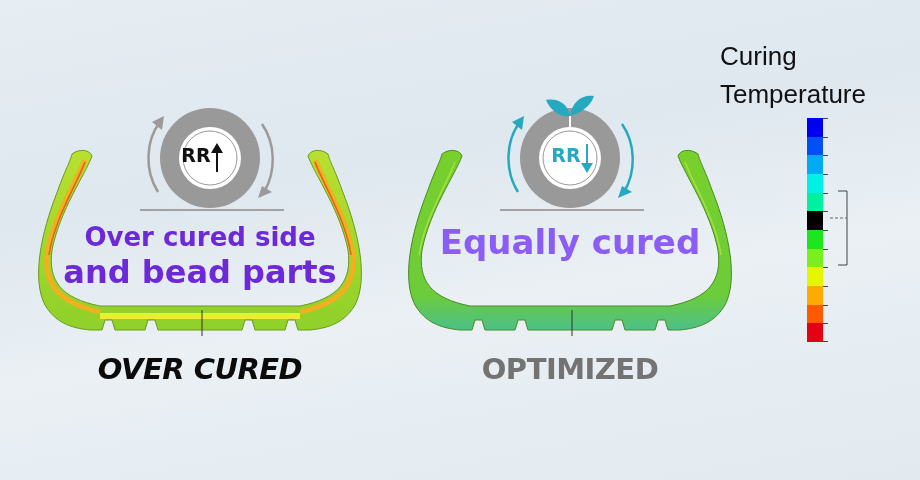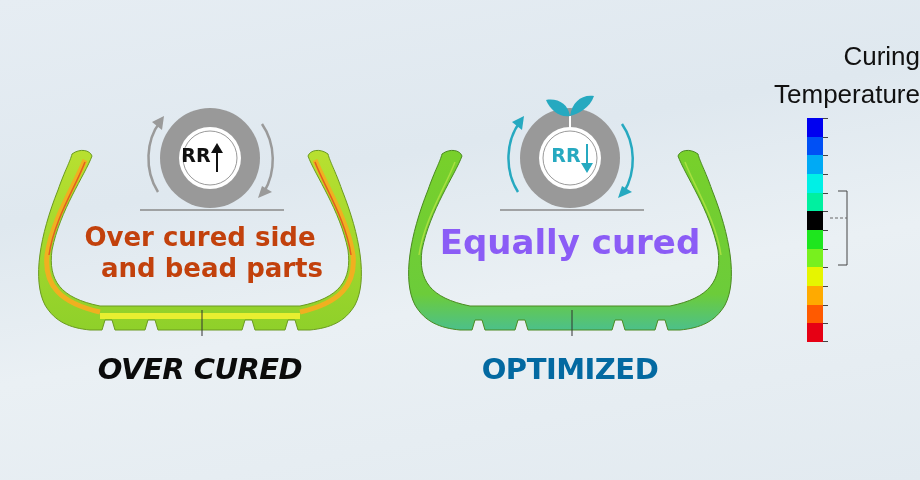--- a/index.html
+++ b/index.html
@@ -1,22 +1,22 @@
 <!DOCTYPE html>
 <html><head>
 <meta charset="utf-8">
 <style>
   html,body{margin:0;padding:0;}
   body{width:920px;height:480px;overflow:hidden;position:relative;
     background:linear-gradient(170deg,#e6edf3 0%,#dfe8ef 35%,#eaf0f4 60%,#e2eaf0 100%);
     font-family:"DejaVu Sans","Liberation Sans",sans-serif;}
   .abs{position:absolute;}
-  .title{font-weight:bold;color:#c2410c;text-align:center;}
+  .title{font-weight:bold;color:#6d28d9;text-align:center;}
   .caption{font-weight:bold;font-size:29px;letter-spacing:-0.5px;text-align:center;}
-  .legend-title{font-family:"Liberation Sans",sans-serif;font-size:26px;line-height:28px;color:#111;text-align:right;}
+  .legend-title{font-family:"Liberation Sans",sans-serif;font-size:26px;line-height:28px;color:#111;text-align:left;}
   .seg{position:absolute;left:0;width:16px;}
   .tick{position:absolute;left:16px;width:5px;height:1px;background:#444;}
 </style>
 </head>
 <body>
 
 <svg class="abs" style="left:30px;top:140px" width="340" height="200" viewBox="0 0 340 200">
   <defs>
     <linearGradient id="lg1" x1="0" y1="0" x2="0" y2="1">
       <stop offset="0" stop-color="#b8e030"></stop>
@@ -42,21 +42,21 @@
   <circle cx="80" cy="58" r="27" fill="none" stroke="#999" stroke-width="1"></circle>
   <line x1="10" y1="110" x2="154" y2="110" stroke="#8a8a8a" stroke-width="1.5"></line>
 </svg>
 <div class="abs" style="left:178px;top:144px;width:36px;font-weight:bold;font-size:19px;color:#111;text-align:center;">RR</div>
 <svg class="abs" style="left:211px;top:143px" width="12" height="30" viewBox="0 0 12 30">
   <polygon points="6,0 12,10 0,10" fill="#111"></polygon>
     <rect x="5" y="9" width="2" height="20" fill="#111"></rect>
 </svg>
 
 <div class="abs title" style="left:60px;top:222px;width:280px;font-size:26px;">Over cured side</div>
-<div class="abs title" style="left:72px;top:253px;width:280px;font-size:26px;">and bead parts</div>
+<div class="abs title" style="left:60px;top:253px;width:280px;font-size:32px;">and bead parts</div>
 <div class="abs caption" style="left:80px;top:352px;width:240px;color:#0b0b0b;font-style:italic;">OVER CURED</div>
 
 <svg class="abs" style="left:400px;top:140px" width="340" height="200" viewBox="0 0 340 200">
   <defs>
     <linearGradient id="lg2" x1="0" y1="0" x2="0" y2="1">
       <stop offset="0" stop-color="#78d02a"></stop>
         <stop offset="0.8" stop-color="#6ccc3a"></stop>
         <stop offset="1" stop-color="#4cc08a"></stop>
     </linearGradient>
   </defs>
@@ -82,21 +82,21 @@
     <path d="M80,28 C88,26 100,20 104,8 C92,6 82,14 80,28 Z" fill="#26a9c0"></path>
   </g>
 </svg>
 <div class="abs" style="left:548px;top:144px;width:36px;font-weight:bold;font-size:19px;color:#26a9c0;text-align:center;">RR</div>
 <svg class="abs" style="left:581px;top:143px" width="12" height="30" viewBox="0 0 12 30">
   <rect x="5" y="1" width="2" height="20" fill="#26a9c0"></rect>
     <polygon points="6,30 12,20 0,20" fill="#26a9c0"></polygon>
 </svg>
 
 <div class="abs title" style="left:430px;top:222px;width:280px;font-size:34px;color:#8b5cf6;">Equally cured</div>
-<div class="abs caption" style="left:450px;top:352px;width:240px;color:#0369a1;">OPTIMIZED</div>
+<div class="abs caption" style="left:450px;top:352px;width:240px;color:#737373;">OPTIMIZED</div>
 
 <div class="abs legend-title" style="left:720px;top:42px;width:200px;">Curing</div>
 <div class="abs legend-title" style="left:720px;top:80px;width:200px;">Temperature</div>
 
 <div class="abs" style="left:807px;top:118px;width:30px;height:224px;" id="scale">
     <div class="seg" style="top: 0px; height: 18.6667px; background: rgb(0, 0, 240);"></div>
     <div class="tick" style="top: 0px;"></div>
     <div class="seg" style="top: 18.6667px; height: 18.6667px; background: rgb(0, 80, 245);"></div>
     <div class="tick" style="top: 18.6667px;"></div>
     <div class="seg" style="top: 37.3333px; height: 18.6667px; background: rgb(0, 170, 245);"></div>

